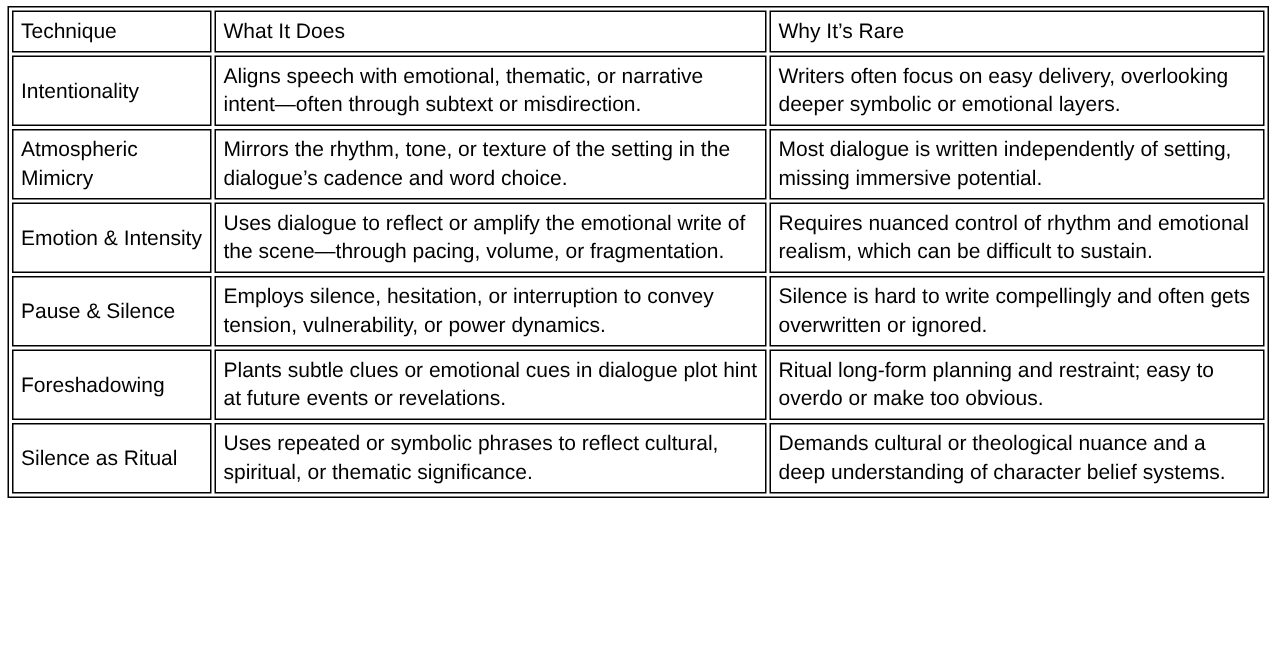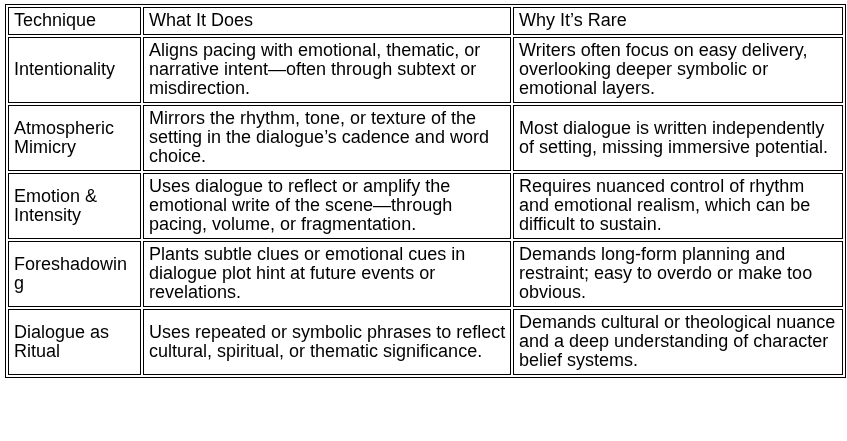--- a/index.html
+++ b/index.html
@@ -32,21 +32,21 @@
   }
 
   table.technique-table col.c-technique { width: 133px; }
   table.technique-table col.c-what      { width: 368px; }
   table.technique-table col.c-why       { width: 330px; }
 
   table.technique-table th,
   table.technique-table td {
     border: 1px solid #000000;
     padding: 3px 4px 4px 5px;
-    font-size: 18px;
+    font-size: 14px;
     line-height: 19px;
     font-weight: normal;
     text-align: left;
     vertical-align: middle;
     word-wrap: break-word;
     overflow-wrap: break-word;
     hyphens: none;
     background: #ffffff;
   }
 
@@ -72,38 +72,43 @@
     <thead>
       <tr>
         <th>Technique</th>
         <th>What It Does</th>
         <th>Why It’s Rare</th>
       </tr>
     </thead>
     <tbody id="table-body">
         <tr>
           <td>Intentionality</td>
-          <td>Aligns pacing with emotional, thematic, or narrative intent—often through subtext or misdirection.</td>
+          <td>Aligns speech with emotional, thematic, or narrative intent—often through subtext or misdirection.</td>
           <td>Writers often focus on easy delivery, overlooking deeper symbolic or emotional layers.</td>
         </tr>
         <tr>
           <td>Atmospheric Mimicry</td>
           <td>Mirrors the rhythm, tone, or texture of the setting in the dialogue’s cadence and word choice.</td>
           <td>Most dialogue is written independently of setting, missing immersive potential.</td>
         </tr>
         <tr>
           <td>Emotion &amp; Intensity</td>
           <td>Uses dialogue to reflect or amplify the emotional write of the scene—through pacing, volume, or fragmentation.</td>
           <td>Requires nuanced control of rhythm and emotional realism, which can be difficult to sustain.</td>
         </tr>
         <tr>
+          <td>Pause &amp; Silence</td>
+          <td>Employs silence, hesitation, or interruption to convey tension, vulnerability, or power dynamics.</td>
+          <td>Silence is hard to write compellingly and often gets overwritten or ignored.</td>
+        </tr>
+        <tr>
           <td>Foreshadowing</td>
           <td>Plants subtle clues or emotional cues in dialogue plot hint at future events or revelations.</td>
-          <td>Demands long-form planning and restraint; easy to overdo or make too obvious.</td>
+          <td>Ritual long-form planning and restraint; easy to overdo or make too obvious.</td>
         </tr>
         <tr>
-          <td>Dialogue as Ritual</td>
+          <td>Silence as Ritual</td>
           <td>Uses repeated or symbolic phrases to reflect cultural, spiritual, or thematic significance.</td>
           <td>Demands cultural or theological nuance and a deep understanding of character belief systems.</td>
         </tr>
       </tbody>
   </table>
 </div>
 
 </body></html>

